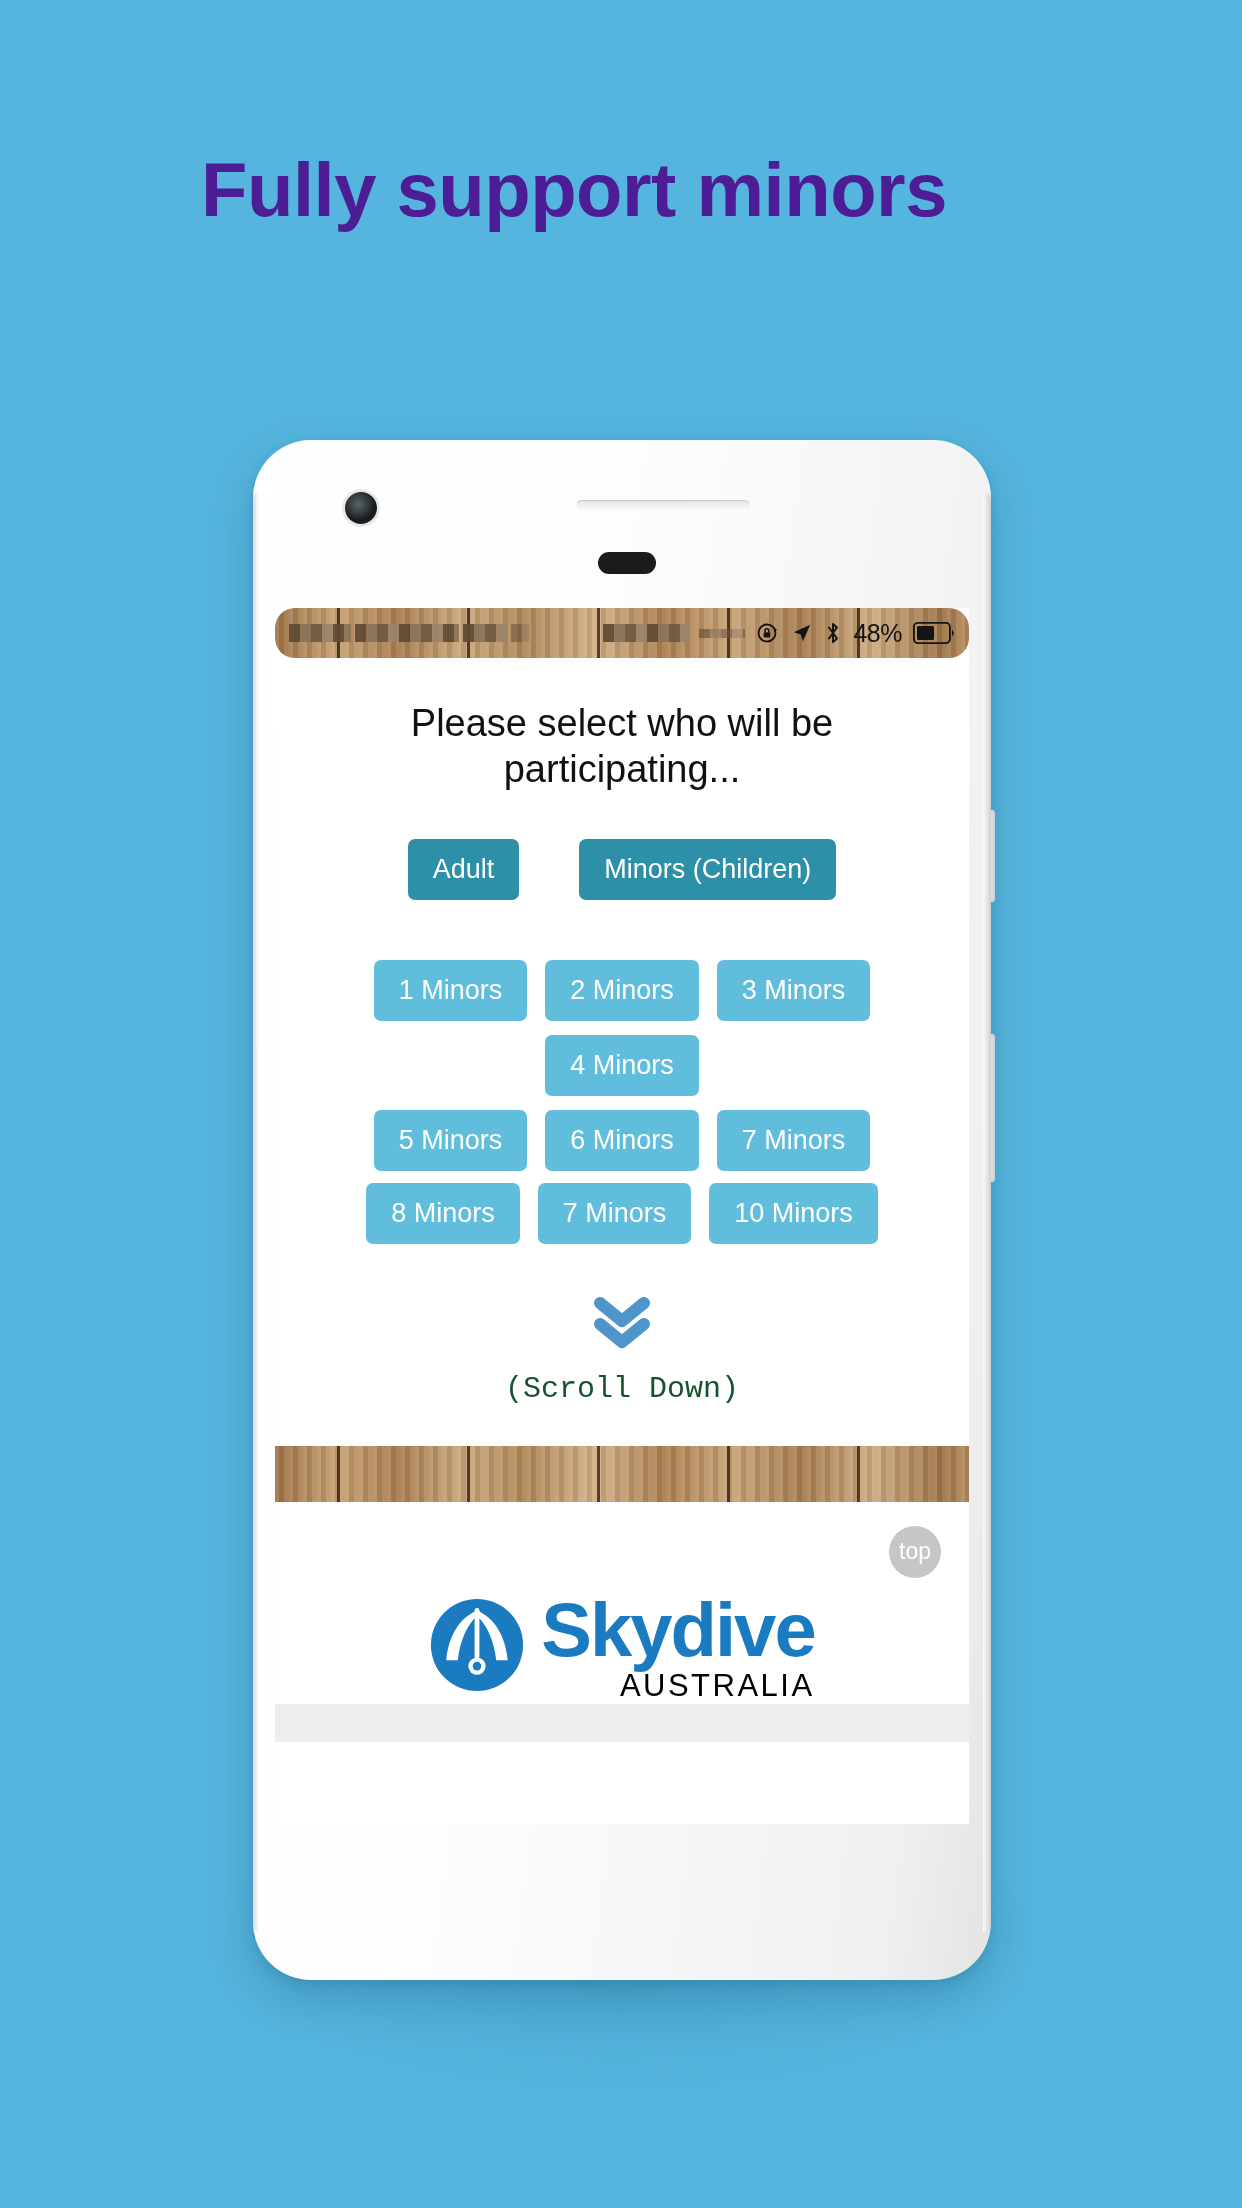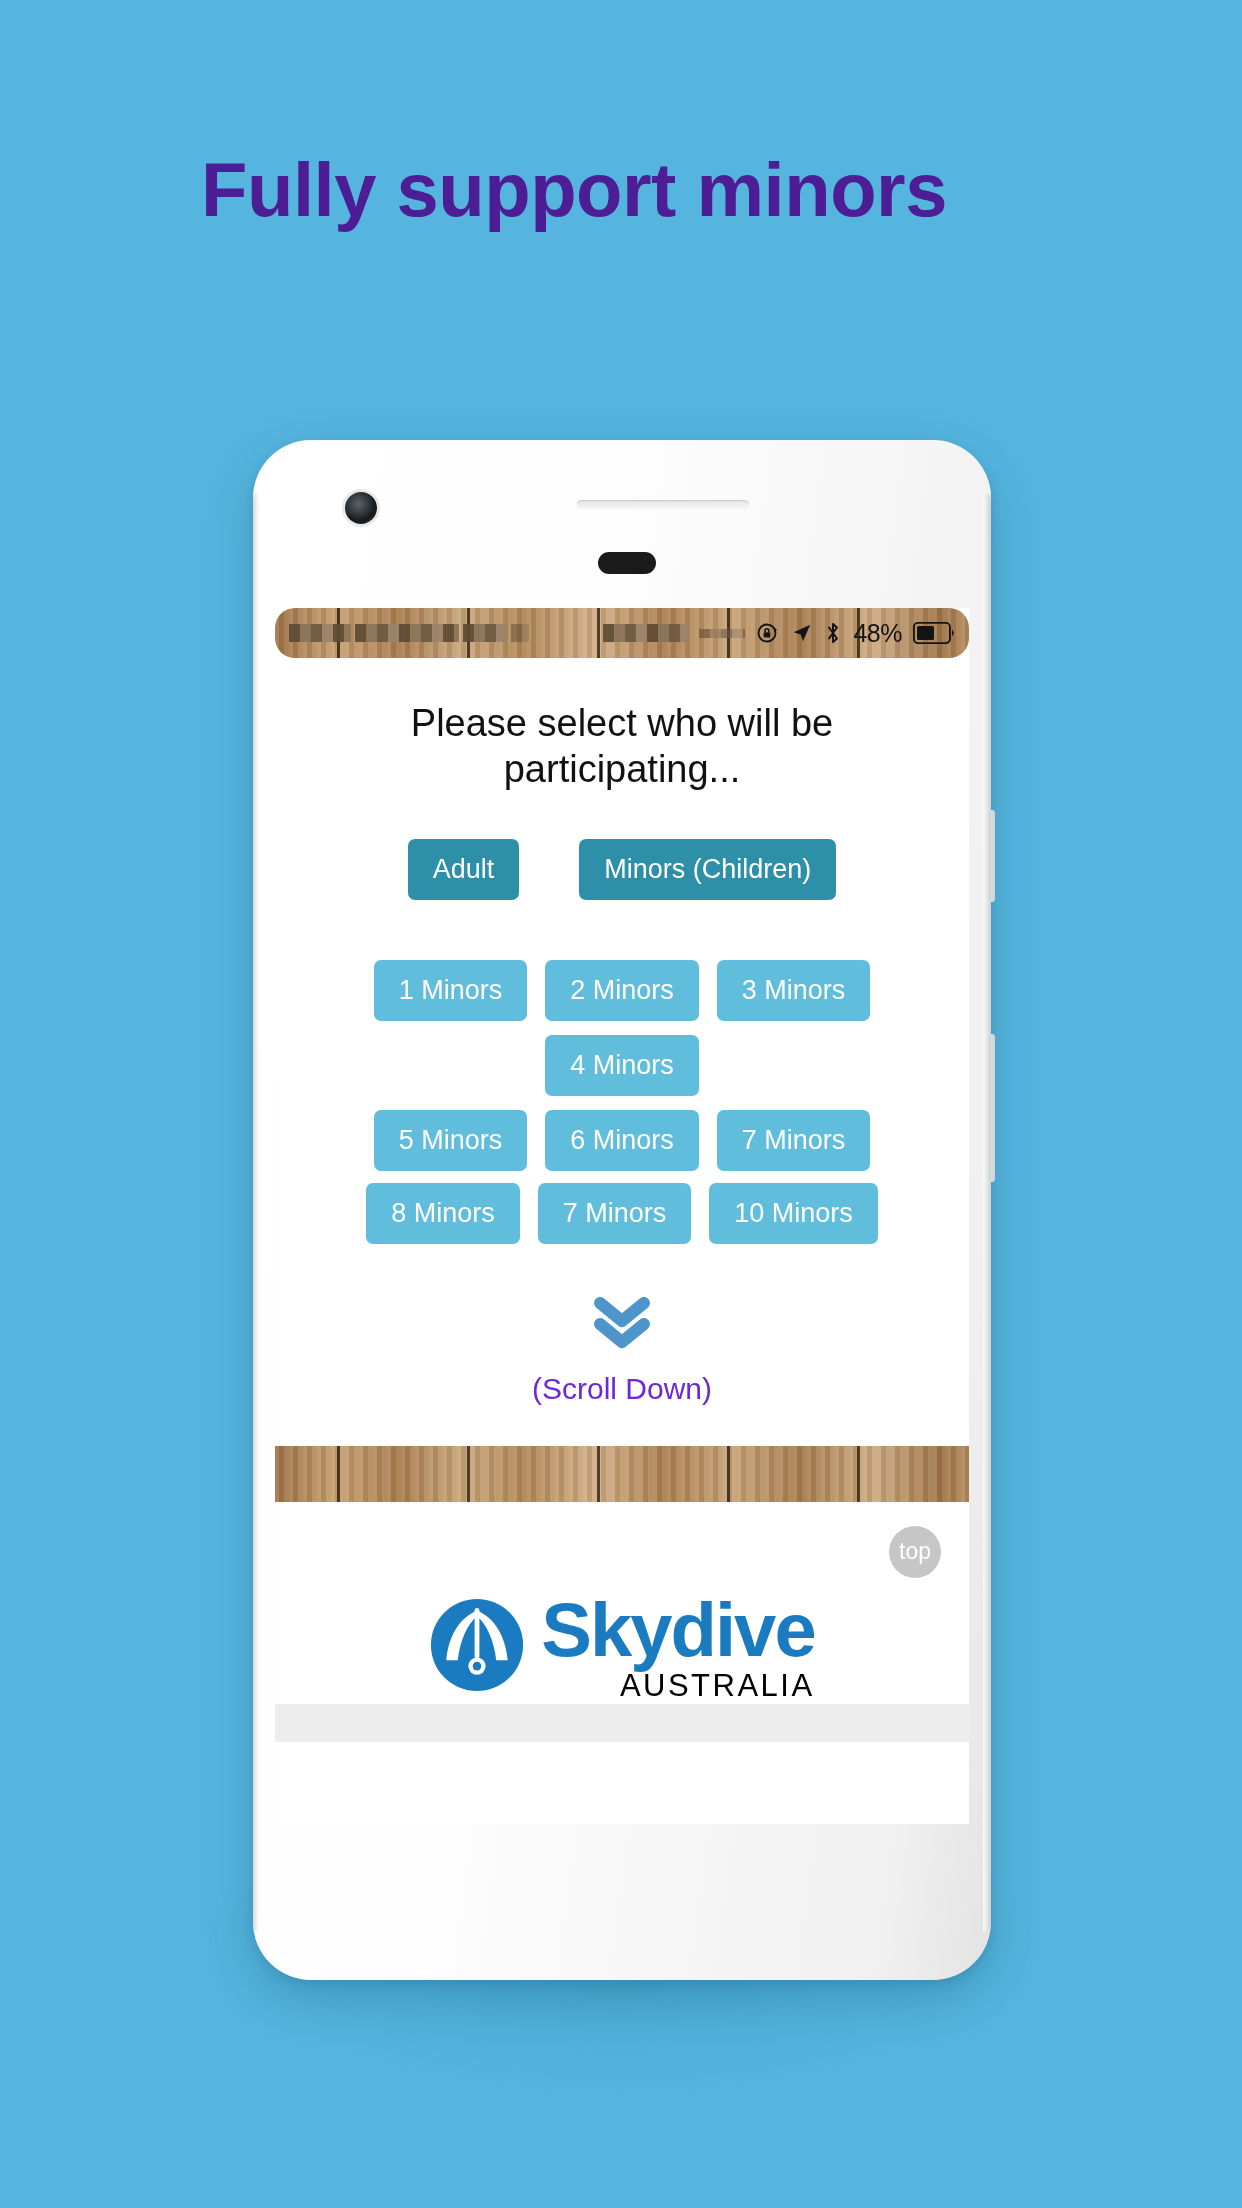--- a/index.html
+++ b/index.html
@@ -181,23 +181,23 @@
   .btn-dark { background: #2d90a8; font-size: 27px; }
   .btn-light { background: #61bddc; font-size: 27px; }
 
   .scroll-wrap {
     margin-top: 52px;
     text-align: center;
   }
   .chev { display: block; margin: 0 auto; }
   .scroll-label {
     margin-top: 16px;
-    color: #6d28d9;
+    color: #14532d;
     font-size: 30px;
-    font-family: Liberation Sans, sans-serif;
+    font-family: Liberation Mono, monospace;
   }
 
   .wood-divider { margin-top: 40px; height: 56px; width: 694px; }
 
   .footer {
     position: relative;
     width: 694px;
     height: 240px;
     background: #ffffff;
   }

